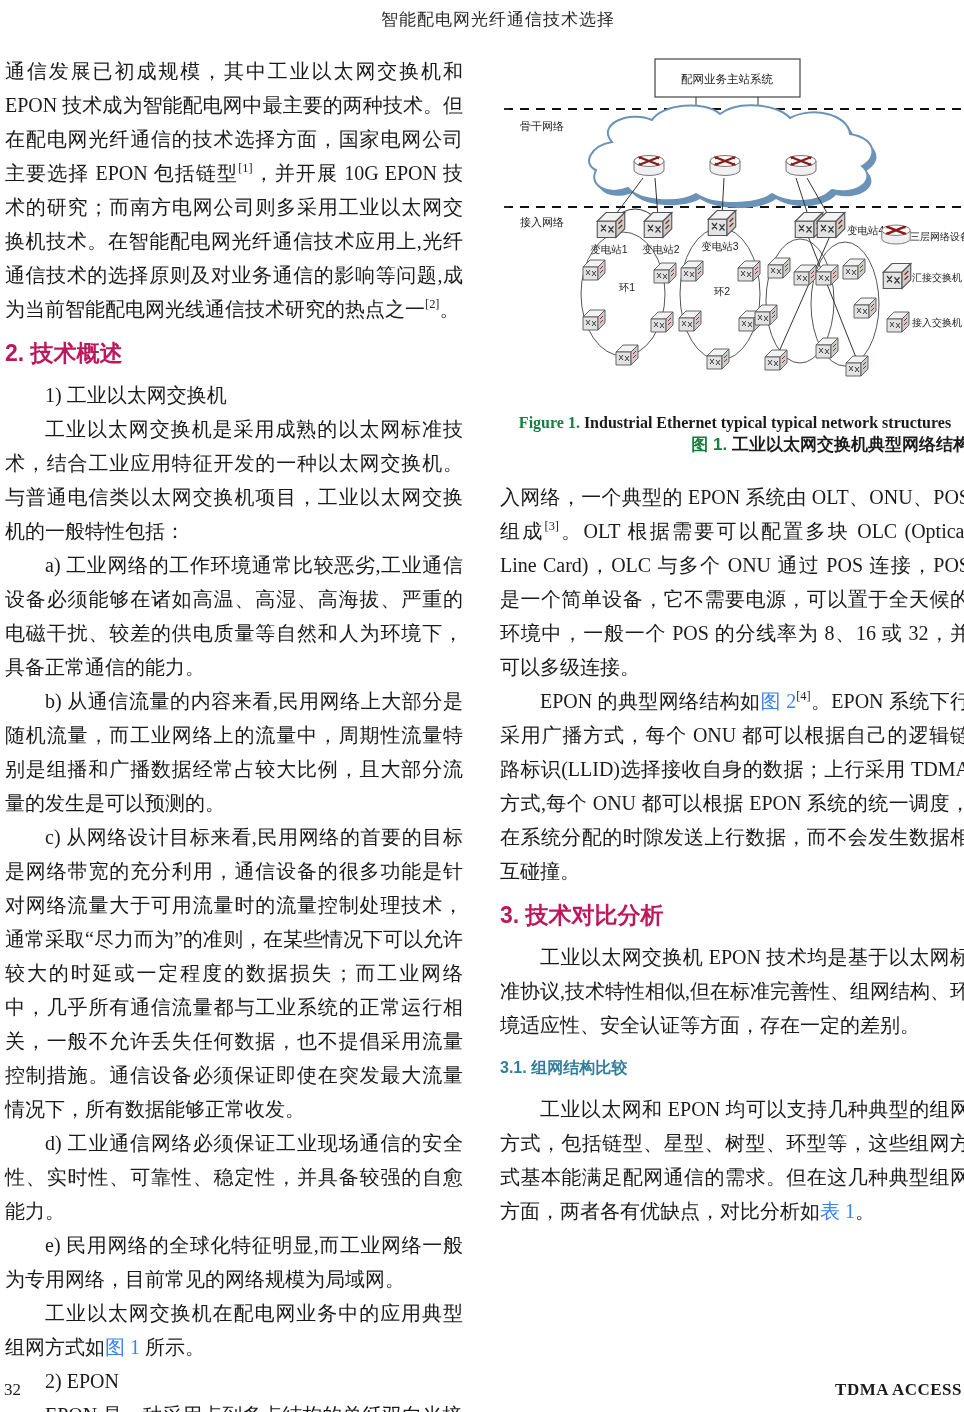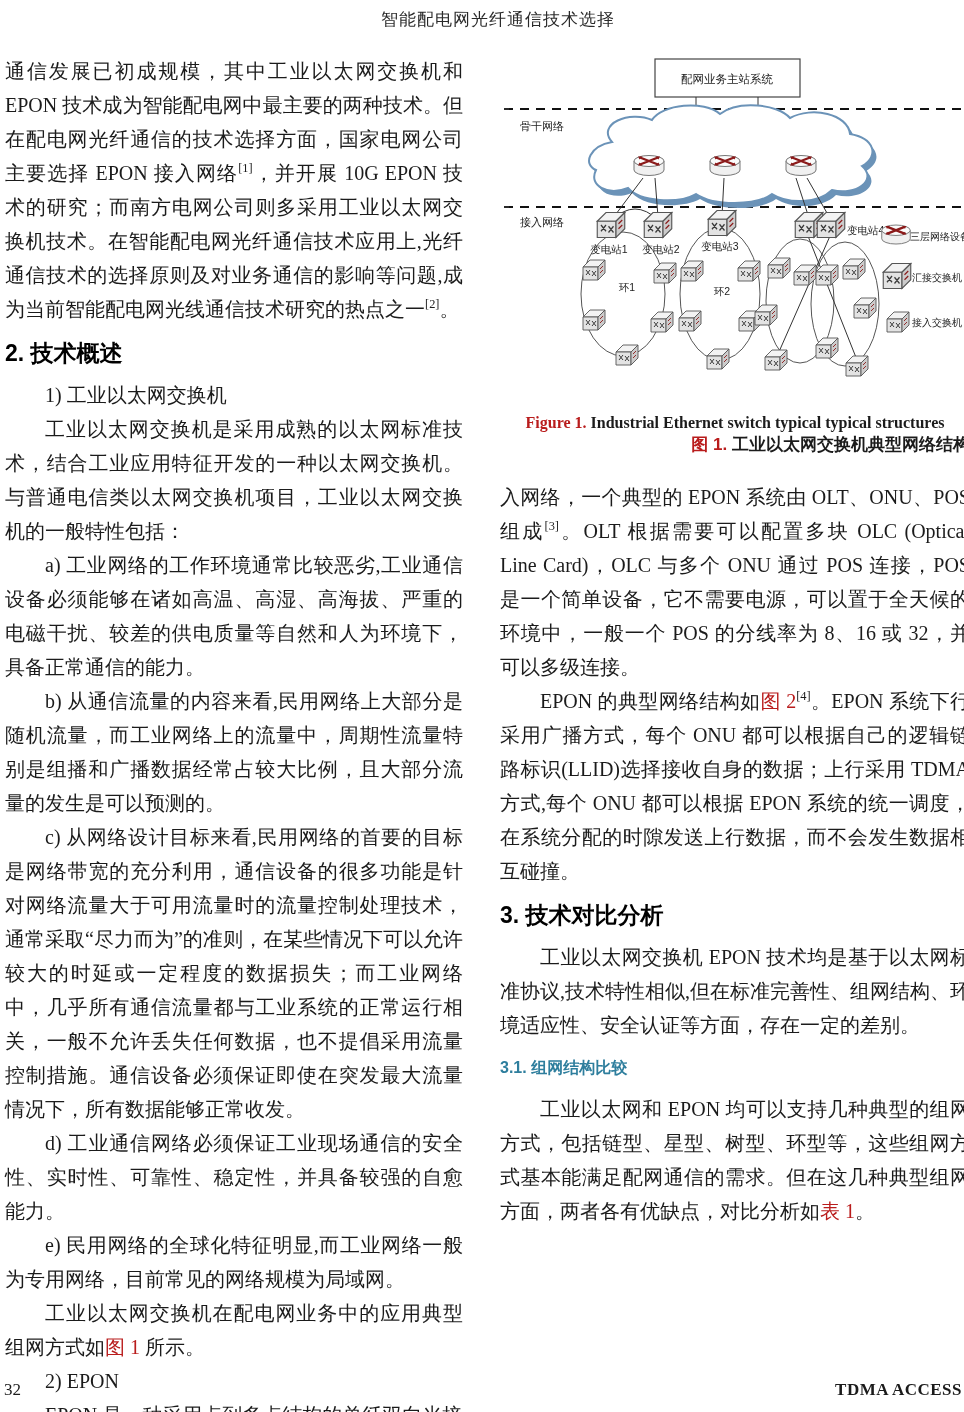--- a/index.html
+++ b/index.html
@@ -10,48 +10,48 @@
   .page-title{
     position:absolute;top:8px;left:16px;width:100%;text-align:center;
     font-size:17px;color:#2a2a2a;letter-spacing:1px;
   }
   .col{position:absolute;top:54px;}
   .col-left{left:5px;width:458px;}
   .col-right{left:500px;width:470px;}
   .para{margin:0;font-size:20px;line-height:34px;text-align:justify;text-justify:inter-ideograph;}
   .para.indent{text-indent:2em;}
   .para sup{font-size:62%;line-height:0;vertical-align:super;}
-  .ref-link{color:#b91c1c;cursor:pointer;}
+  .ref-link{color:#3b82f6;cursor:pointer;}
   .sec-heading{
     font-family:"Liberation Sans","DejaVu Sans",sans-serif;
-    color:#000000;font-weight:bold;font-size:23px;line-height:34px;margin:10px 0 8px 0;
+    color:#be185d;font-weight:bold;font-size:23px;line-height:34px;margin:10px 0 8px 0;
   }
   .sub-heading{
     font-family:"Liberation Sans","DejaVu Sans",sans-serif;
     color:#2E7E9D;font-weight:bold;font-size:16px;line-height:32px;margin:10px 0 8px 0;
   }
   .figure-wrap{width:470px;}
   .fig-caption{ text-align:center;font-weight:bold;font-size:16px;line-height:21px;margin-top:8px;}
   .fig-caption-zh{
     text-align:right;font-weight:bold;font-size:17px;line-height:23px;
     font-family:"Liberation Sans","DejaVu Sans",sans-serif;
   }
-  .cap-label{color:#b91c1c;}
+  .cap-label{color:#15803d;}
   .right-blocks{margin-top:24px;}
   .page-num{position:absolute;left:4px;top:1380px;font-size:17px;}
   .open-access{position:absolute;right:2px;top:1380px;font-size:17px;font-weight:bold;letter-spacing:0.5px;}
   svg text{font-family:"Liberation Sans","DejaVu Sans",sans-serif;fill:#222;}
 </style>
 </head>
 <body>
 
 <div class="page-title">智能配电网光纤通信技术选择</div>
 
 <div class="col col-left">
-    <p class="para"><span>通信发展已初成规模，其中工业以太网交换机和 EPON 技术成为智能配电网中最主要的两种技术。但在配电网光纤通信的技术选择方面，国家电网公司主要选择 EPON 接入网络</span><sup>[1]</sup><span>，并开展 10G EPON 技术的研究；而南方电网公司则多采用工业以太网交换机技术。在智能配电网光纤通信技术应用上,光纤通信技术的选择原则及对业务通信的影响等问题,成为当前智能配电网光线通信技术研究的热点之一</span><sup>[2]</sup><span>。</span></p>
+    <p class="para"><span>通信发展已初成规模，其中工业以太网交换机和 EPON 技术成为智能配电网中最主要的两种技术。但在配电网光纤通信的技术选择方面，国家电网公司主要选择 EPON 包括链型</span><sup>[1]</sup><span>，并开展 10G EPON 技术的研究；而南方电网公司则多采用工业以太网交换机技术。在智能配电网光纤通信技术应用上,光纤通信技术的选择原则及对业务通信的影响等问题,成为当前智能配电网光线通信技术研究的热点之一</span><sup>[2]</sup><span>。</span></p>
     <div class="sec-heading">2.  技术概述</div>
     <p class="para indent"><span>1)  工业以太网交换机</span></p>
     <p class="para indent"><span>工业以太网交换机是采用成熟的以太网标准技术，结合工业应用特征开发的一种以太网交换机。与普通电信类以太网交换机项目，工业以太网交换机的一般特性包括：</span></p>
     <p class="para indent"><span>a)  工业网络的工作环境通常比较恶劣,工业通信设备必须能够在诸如高温、高湿、高海拔、严重的电磁干扰、较差的供电质量等自然和人为环境下，具备正常通信的能力。</span></p>
     <p class="para indent"><span>b)  从通信流量的内容来看,民用网络上大部分是随机流量，而工业网络上的流量中，周期性流量特别是组播和广播数据经常占较大比例，且大部分流量的发生是可以预测的。</span></p>
     <p class="para indent"><span>c)  从网络设计目标来看,民用网络的首要的目标是网络带宽的充分利用，通信设备的很多功能是针对网络流量大于可用流量时的流量控制处理技术，通常采取“尽力而为”的准则，在某些情况下可以允许较大的时延或一定程度的数据损失；而工业网络中，几乎所有通信流量都与工业系统的正常运行相关，一般不允许丢失任何数据，也不提倡采用流量控制措施。通信设备必须保证即使在突发最大流量情况下，所有数据能够正常收发。</span></p>
     <p class="para indent"><span>d)  工业通信网络必须保证工业现场通信的安全性、实时性、可靠性、稳定性，并具备较强的自愈能力。</span></p>
     <p class="para indent"><span>e)  民用网络的全球化特征明显,而工业网络一般为专用网络，目前常见的网络规模为局域网。</span></p>
     <p class="para indent"><span>工业以太网交换机在配电网业务中的应用典型组网方式如</span><span class="ref-link">图 1</span><span> 所示。</span></p>
     <p class="para indent"><span>2) EPON</span></p>
@@ -154,21 +154,21 @@
         <text x="410" y="186" font-size="10">三层网络设备</text>
         <use href="#sw" transform="translate(397,222) scale(1.25)"></use>
         <text x="412" y="227" font-size="10">汇接交换机</text>
         <use href="#sw" transform="translate(398,268)"></use>
         <text x="412" y="272" font-size="10">接入交换机</text>
       </g>
     </svg>
 
     <div class="fig-caption">
       <span class="cap-label">Figure 1.</span>
-      <span>Industrial Ethernet switch typical typical structures</span>
+      <span>Industrial Ethernet typical typical network structures</span>
     </div>
     <div class="fig-caption-zh">
       <span class="cap-label">图 1.</span>
       <span>工业以太网交换机典型网络结构</span>
     </div>
   </div>
 
   <div class="right-blocks">
       <p class="para"><span>入网络，一个典型的 EPON 系统由 OLT、ONU、POS 组成</span><sup>[3]</sup><span>。OLT 根据需要可以配置多块 OLC (Optical Line Card)，OLC 与多个 ONU 通过 POS 连接，POS 是一个简单设备，它不需要电源，可以置于全天候的环境中，一般一个 POS 的分线率为 8、16 或 32，并可以多级连接。</span></p>
       <p class="para indent"><span>EPON 的典型网络结构如</span><span class="ref-link">图 2</span><sup>[4]</sup><span>。EPON 系统下行采用广播方式，每个 ONU 都可以根据自己的逻辑链路标识(LLID)选择接收自身的数据；上行采用 TDMA 方式,每个 ONU 都可以根据 EPON 系统的统一调度，在系统分配的时隙发送上行数据，而不会发生数据相互碰撞。</span></p>

